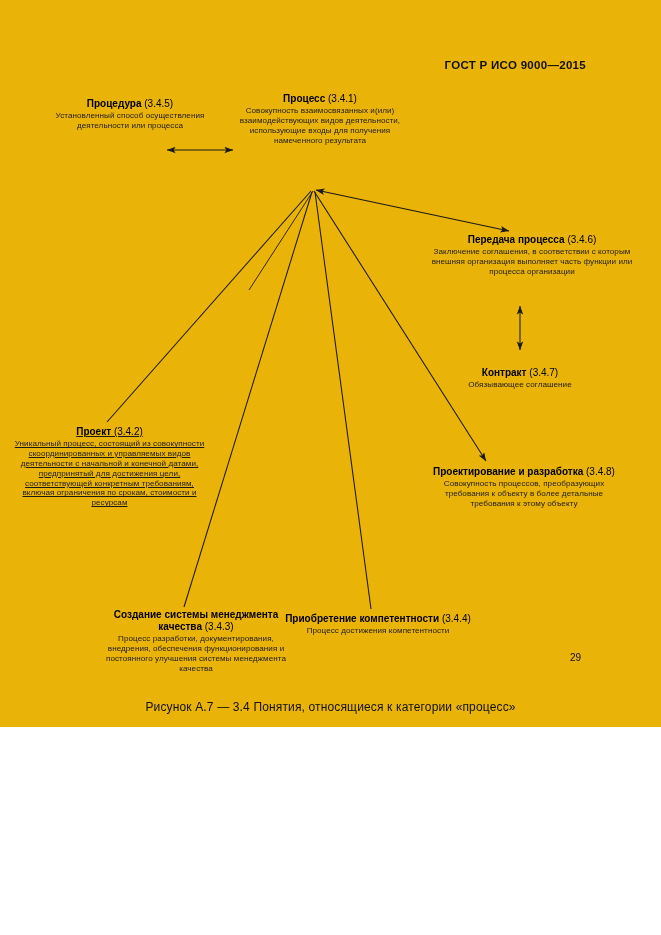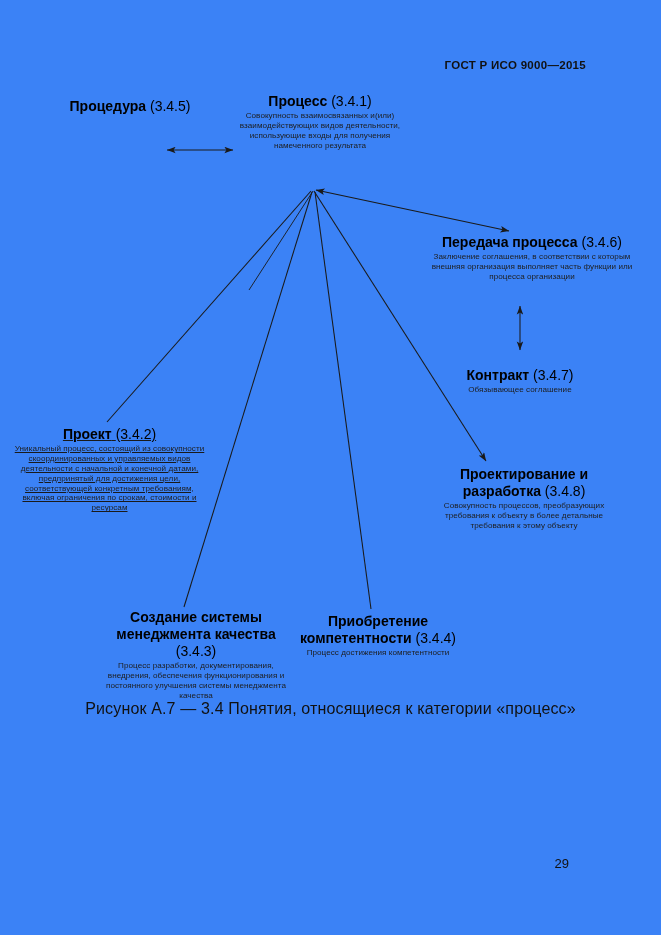--- a/index.html
+++ b/index.html
@@ -7,66 +7,66 @@
     padding: 0;
     background: #ffffff;
   }
   body {
     font-family: "Liberation Sans", "DejaVu Sans", sans-serif;
     color: #1a1a1a;
   }
   #page {
     position: relative;
     width: 661px;
-    height: 935px;
-    background: #3b82f6;
+    height: 727px;
+    background: #eab308;
     overflow: hidden;
   }
   .doc-header {
     position: absolute;
     top: 59px;
     right: 75px;
     font-size: 11.5px;
     font-weight: bold;
     letter-spacing: 0.3px;
     color: #111;
     white-space: nowrap;
   }
   .page-number {
     position: absolute;
     bottom: 64px;
-    right: 92px;
-    font-size: 13px;
+    right: 80px;
+    font-size: 10px;
     color: #111;
   }
   .figure-caption {
     position: absolute;
     left: 0;
     right: 0;
     top: 700px;
     text-align: center;
-    font-size: 16px;
+    font-size: 12px;
     color: #111;
     letter-spacing: 0.15px;
   }
   svg.connectors {
     position: absolute;
     left: 0;
     top: 0;
     width: 661px;
     height: 935px;
     pointer-events: none;
   }
   .node {
     position: absolute;
     text-align: center;
     line-height: 1.22;
   }
   .node .node-title {
-    font-size: 14px;
+    font-size: 10px;
     font-weight: bold;
     color: #000;
     display: block;
     margin-bottom: 1px;
   }
   .node .node-title .ref {
     font-weight: normal;
   }
   .node .node-desc {
     font-size: 8.1px;
@@ -116,20 +116,21 @@
       <line x1="312" y1="192" x2="184" y2="607"></line>
 
       <line x1="315" y1="192" x2="371" y2="609"></line>
 
       <line x1="313" y1="191" x2="249" y2="290" stroke-width="0.9"></line>
     </g>
   </svg>
 
   <div class="node" id="node-procedure">
     <span class="node-title"><span>Процедура</span> <span class="ref">(3.4.5)</span></span>
+    <span class="node-desc">Установленный способ осуществления деятельности или процесса</span>
   </div>
 
   <div class="node" id="node-process">
     <span class="node-title"><span>Процесс</span> <span class="ref">(3.4.1)</span></span>
     <span class="node-desc">Совокупность взаимосвязанных и(или) взаимодействующих видов деятельности, использующие входы для получения намеченного результата</span>
   </div>
 
   <div class="node" id="node-outsource">
     <span class="node-title"><span>Передача процесса</span> <span class="ref">(3.4.6)</span></span>
     <span class="node-desc">Заключение соглашения, в соответствии с которым внешняя организация выполняет часть функции или процесса организации</span>

